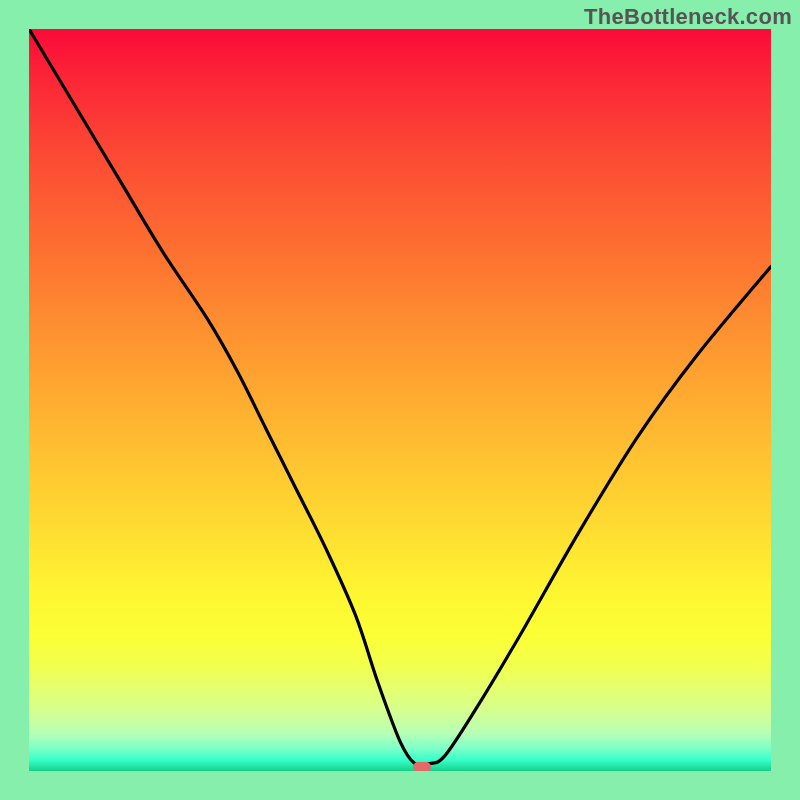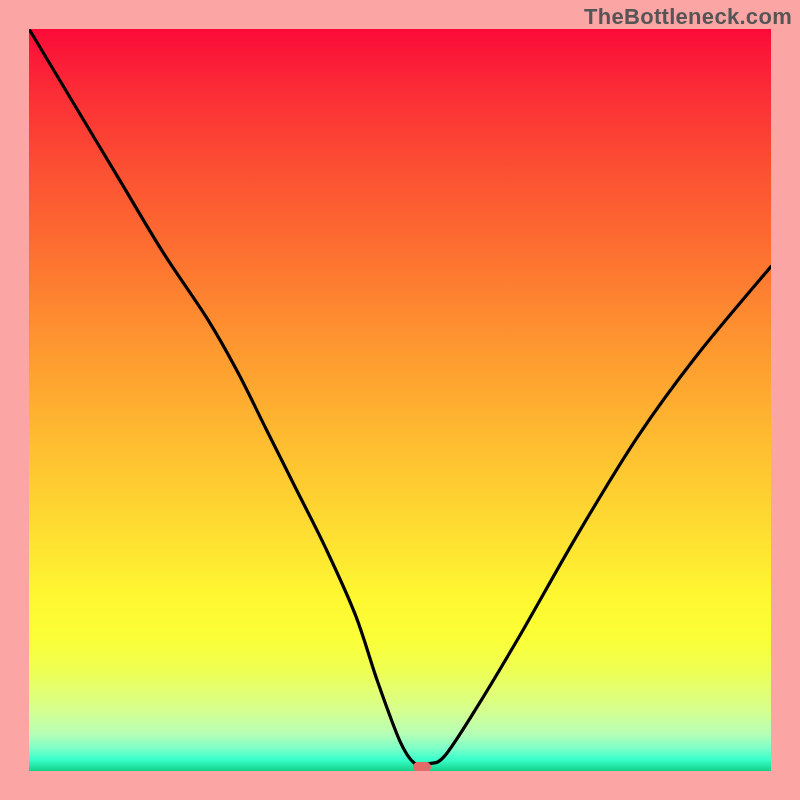--- a/index.html
+++ b/index.html
@@ -7,21 +7,21 @@
     padding: 0;
     width: 800px;
     height: 800px;
     background: #000;
     font-family: Arial, Helvetica, sans-serif;
   }
   .frame {
     position: relative;
     width: 800px;
     height: 800px;
-    background: #fca5a5;
+    background: #86efac;
   }
   .watermark {
     position: absolute;
     top: 4px;
     right: 8px;
     color: #555;
     font-size: 22px;
     font-weight: 600;
     letter-spacing: 0.3px;
     z-index: 10;

